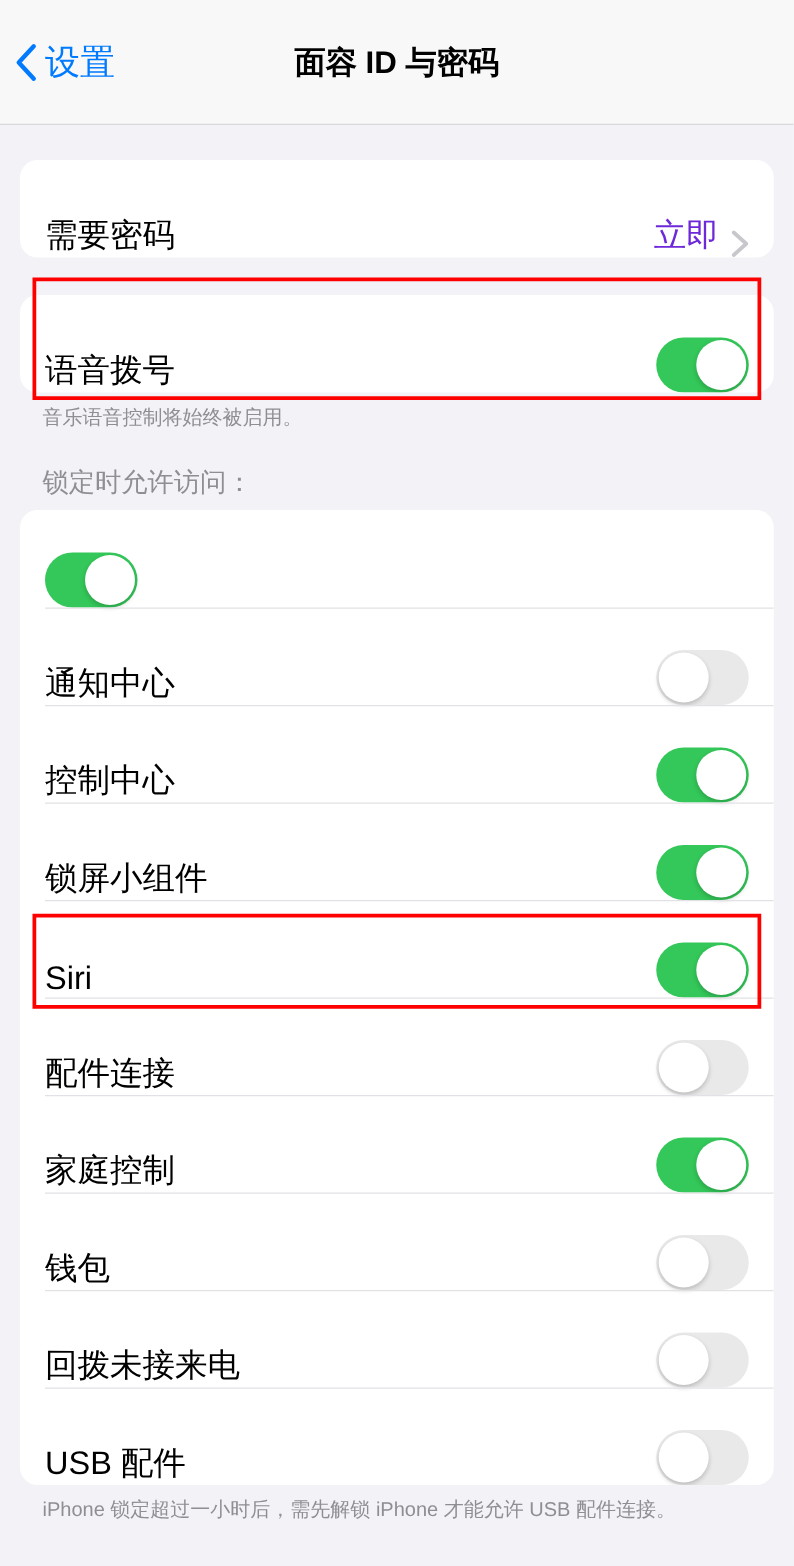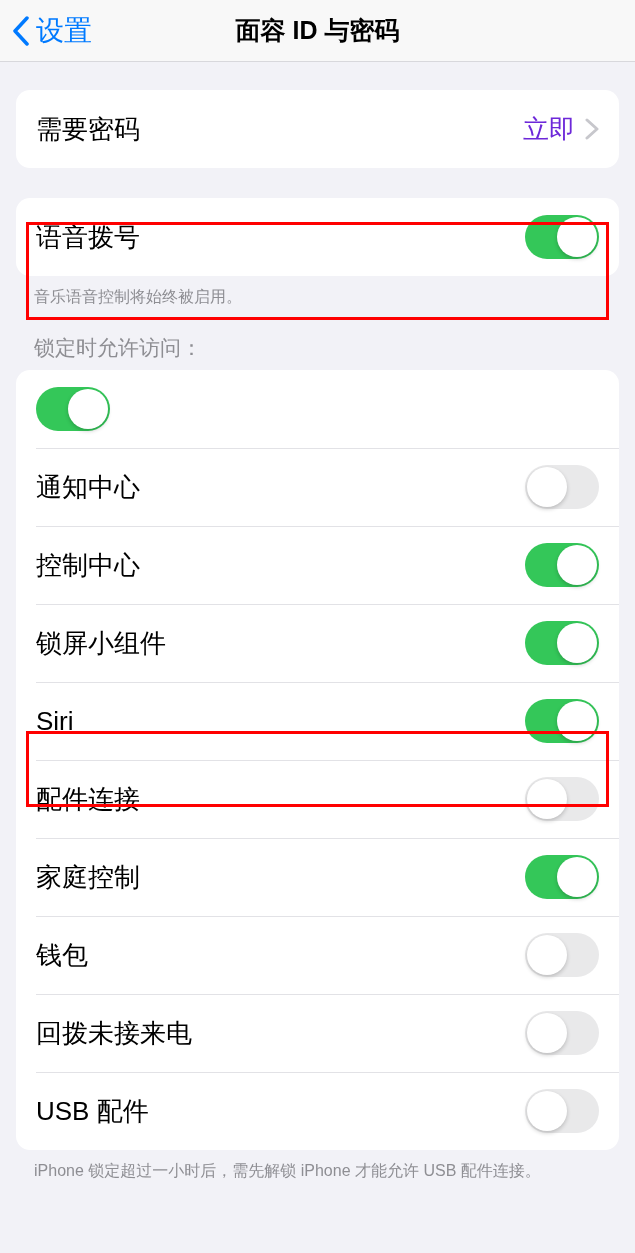--- a/index.html
+++ b/index.html
@@ -4,21 +4,21 @@
   <style>
     * { margin: 0; padding: 0; box-sizing: border-box; }
     body {
       width: 635px;
       height: 1253px;
       background: #f2f2f7;
       font-family: -apple-system, "PingFang SC", "Helvetica Neue", sans-serif;
       overflow: hidden;
     }
     .header {
-      height: 62px;
+      height: 100px;
       background: #f8f8f8;
       border-bottom: 1px solid #d8d8dc;
       display: flex;
       align-items: center;
       position: relative;
     }
     .back-button {
       display: flex;
       align-items: center;
       padding-left: 12px;
@@ -45,21 +45,21 @@
     .group {
       margin: 30px 16px 0 16px;
       background: #fff;
       border-radius: 14px;
       overflow: hidden;
     }
     .group.first { margin-top: 28px; }
     .row {
       min-height: 78px;
       display: flex;
-      align-items: center;
+      align-items: flex-end;
       padding: 0 20px;
       position: relative;
     }
     .row + .row::before {
       content: '';
       position: absolute;
       top: 0;
       left: 20px;
       right: 0;
       height: 1px;

